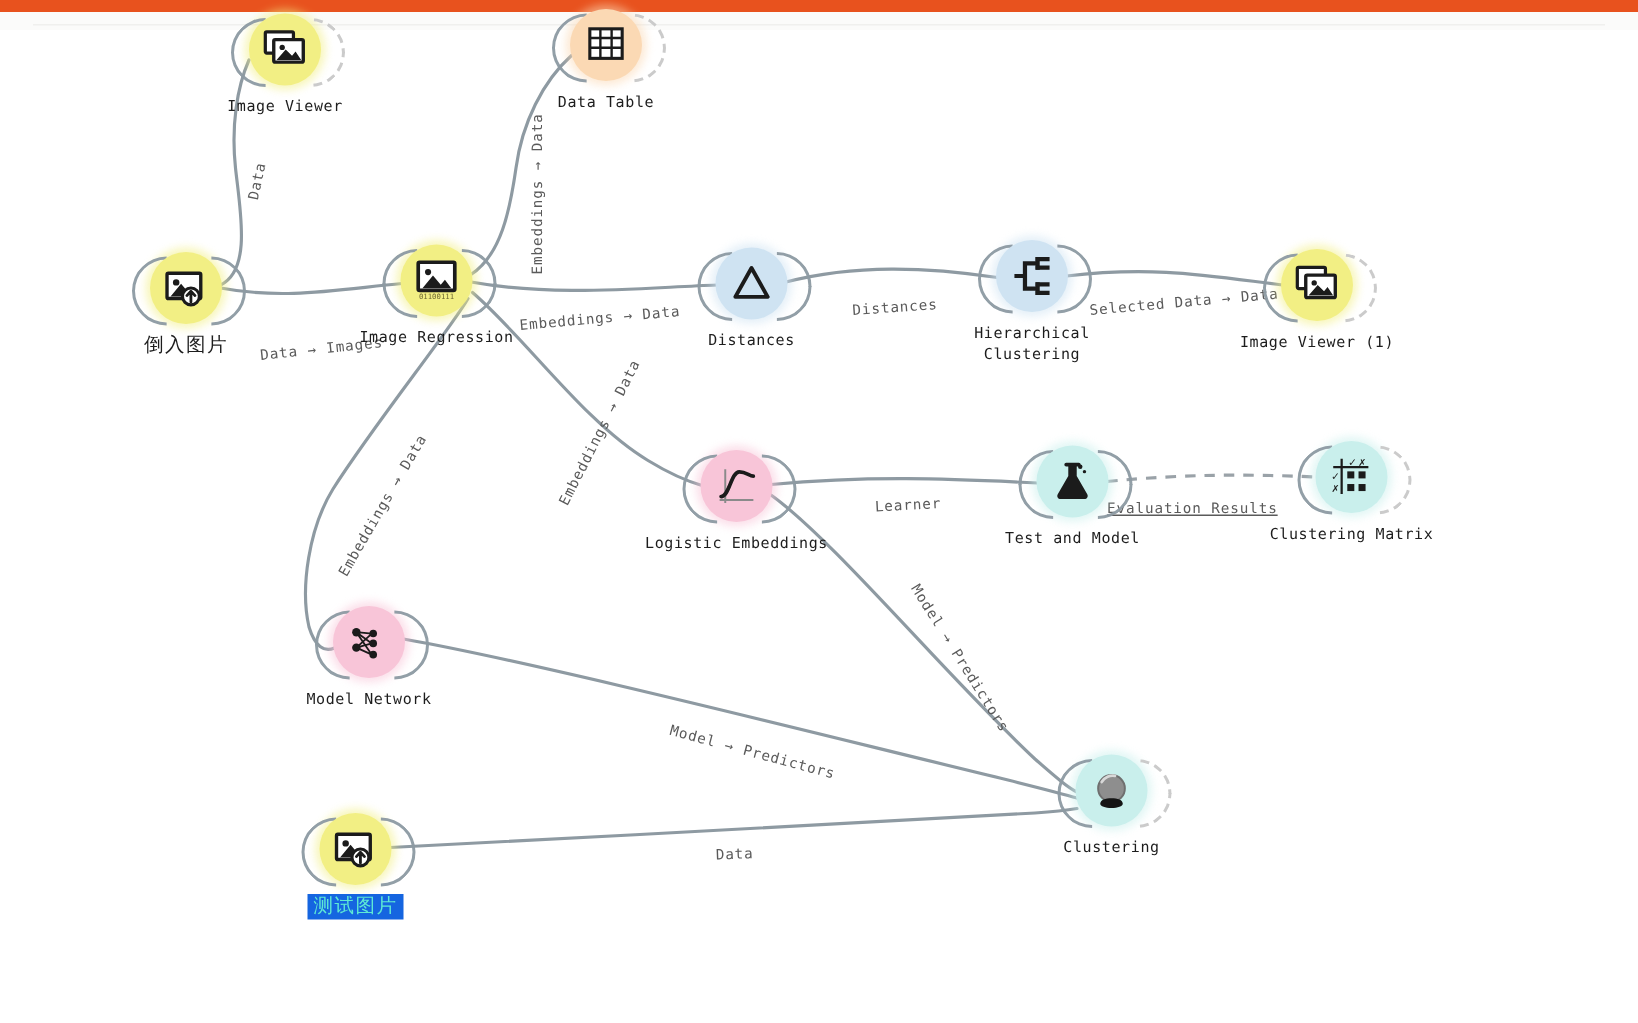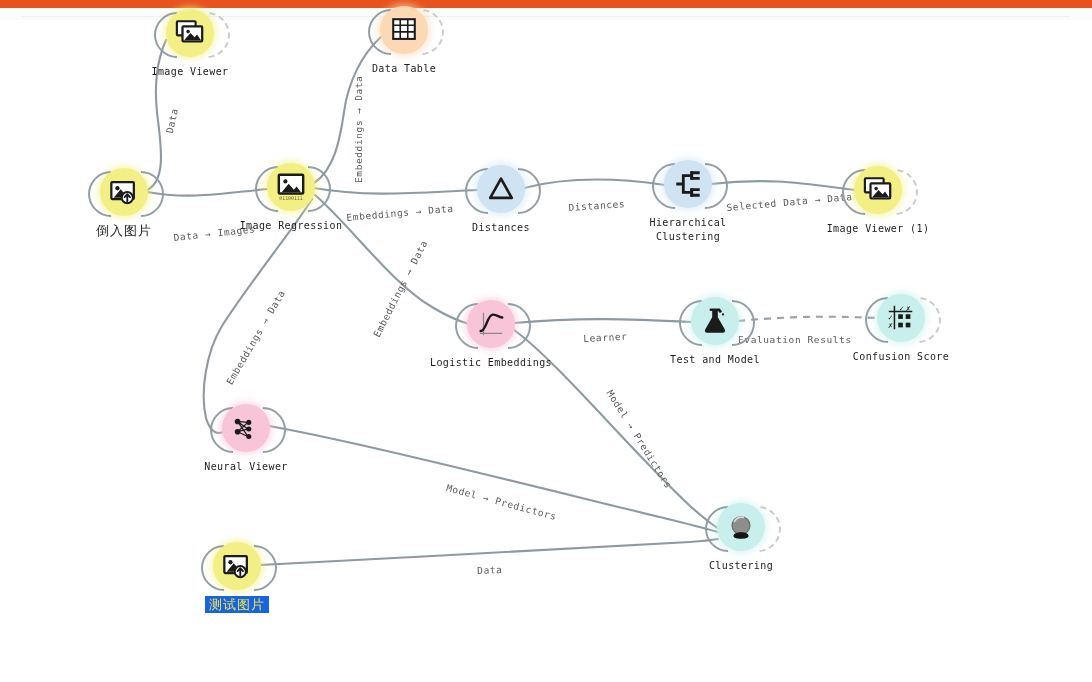--- a/index.html
+++ b/index.html
@@ -150,21 +150,21 @@
     <div id="captions">
         <div class="cap" style="left: 164px; top: 112px; transform: rotate(-78deg); color: rgb(90, 90, 90);">Data</div>
         <div class="cap" style="left: 173px; top: 212px; transform: rotate(-6deg); color: rgb(90, 90, 90);">Data → Images</div>
         <div class="cap" style="left: 353px; top: 163px; transform: rotate(-90deg); color: rgb(90, 90, 90);">Embeddings → Data</div>
         <div class="cap" style="left: 346px; top: 192px; transform: rotate(-5deg); color: rgb(90, 90, 90);">Embeddings → Data</div>
         <div class="cap" style="left: 371px; top: 314px; transform: rotate(-63deg); color: rgb(90, 90, 90);">Embeddings → Data</div>
         <div class="cap" style="left: 224px; top: 361px; transform: rotate(-60deg); color: rgb(90, 90, 90);">Embeddings → Data</div>
         <div class="cap" style="left: 568px; top: 182px; transform: rotate(-4deg); color: rgb(90, 90, 90);">Distances</div>
         <div class="cap" style="left: 726px; top: 182px; transform: rotate(-5deg); color: rgb(90, 90, 90);">Selected Data → Data</div>
         <div class="cap" style="left: 583px; top: 313px; transform: rotate(-3deg); color: rgb(90, 90, 90);">Learner</div>
-        <div class="cap" style="left: 738px; top: 314px; transform: rotate(0deg); color: rgb(90, 90, 90);">Evaluation Results</div>
+        <div class="cap" style="left: 738px; top: 314px; transform: rotate(0deg); color: rgb(90, 90, 90); text-decoration: underline;">Evaluation Results</div>
         <div class="cap" style="left: 614px; top: 368px; transform: rotate(58deg); color: rgb(90, 90, 90);">Model → Predictors</div>
         <div class="cap" style="left: 448px; top: 462px; transform: rotate(15deg); color: rgb(90, 90, 90);">Model → Predictors</div>
         <div class="cap" style="left: 477px; top: 545px; transform: rotate(-2deg); color: rgb(90, 90, 90);">Data</div>
       </div>
 
     <div id="nodes">
         <div class="node" style="left: 124px; top: 172px;">
           <div class="glow" style="background: rgb(242, 239, 132);"></div>
           <div class="anc left">
             <i></i>
@@ -333,60 +333,60 @@
               <text x="14" y="8" font-size="8.5" fill="#1b1b1b" font-family="monospace">✓</text>
               <text x="21" y="8" font-size="8.5" fill="#1b1b1b" font-family="monospace">✗</text>
               <text x="2" y="18" font-size="8.5" fill="#1b1b1b" font-family="monospace">✓</text>
               <text x="2" y="27" font-size="8.5" fill="#1b1b1b" font-family="monospace">✗</text>
               <rect x="13" y="12" width="5" height="5" fill="#1b1b1b"></rect>
               <rect x="21" y="12" width="5" height="5" fill="#1b1b1b"></rect>
               <rect x="13" y="21" width="5" height="5" fill="#1b1b1b"></rect>
               <rect x="21" y="21" width="5" height="5" fill="#1b1b1b"></rect>
             </svg>
           </div>
-          <div class="label">Confusion Score</div>
+          <div class="label">Clustering Matrix</div>
         </div>
         <div class="node" style="left: 246px; top: 408px;">
           <div class="glow" style="background: rgb(248, 197, 216);"></div>
           <div class="anc left">
             <i></i>
           </div>
           <div class="anc right">
             <i></i>
           </div>
           <div class="disc" style="background: rgb(248, 197, 216);">
             <svg class="ico" width="30" height="30" viewBox="0 0 32 32">
               <path d="M7 9 L18 10 M7 9 L18 17 M7 9 L18 25 M7 20 L18 10 M7 20 L18 17 M7 20 L18 25" stroke="#1b1b1b" stroke-width="1.3" fill="none"></path>
               <circle cx="7" cy="9" r="3" fill="#1b1b1b"></circle>
               <circle cx="7" cy="20" r="3" fill="#1b1b1b"></circle>
               <circle cx="19" cy="10" r="2.7" fill="#1b1b1b"></circle>
               <circle cx="19" cy="17" r="2.7" fill="#1b1b1b"></circle>
               <circle cx="19" cy="25" r="2.7" fill="#1b1b1b"></circle>
             </svg>
           </div>
-          <div class="label">Neural Viewer</div>
+          <div class="label">Model Network</div>
         </div>
         <div class="node" style="left: 237px; top: 546px;">
           <div class="glow" style="background: rgb(242, 239, 132);"></div>
           <div class="anc left">
             <i></i>
           </div>
           <div class="anc right">
             <i></i>
           </div>
           <div class="disc" style="background: rgb(242, 239, 132);">
             <svg class="ico" width="30" height="30" viewBox="0 0 32 32">
               <rect x="2.5" y="5.5" width="24" height="18" rx="1" fill="#fff" stroke="#1b1b1b" stroke-width="2.4"></rect>
               <circle cx="9" cy="12" r="2.3" fill="#1b1b1b"></circle>
               <path d="M5 22 L12.5 13 L18 19.5 L21 16 L25 22 Z" fill="#1b1b1b"></path>
               <circle cx="19.5" cy="22" r="6" fill="#fff" stroke="#1b1b1b" stroke-width="2.2"></circle>
               <path d="M19.5 26 L19.5 18.5 M16.6 21.4 L19.5 18.3 L22.4 21.4" stroke="#1b1b1b" stroke-width="2" fill="none" stroke-linecap="round" stroke-linejoin="round"></path>
             </svg>
           </div>
-          <div class="label cjk"><span style="background: rgb(21, 101, 224); color: #fde047; padding: 1px 4px; text-align: right;">测试图片</span></div>
+          <div class="label cjk"><span style="background: rgb(21, 101, 224); color: #5eead4; padding: 1px 4px; text-align: right;">测试图片</span></div>
         </div>
         <div class="node" style="left: 741px; top: 507px;">
           <div class="glow" style="background: rgb(201, 239, 236);"></div>
           <div class="anc left">
             <i></i>
           </div>
           <div class="anc right dash">
             <i></i>
           </div>
           <div class="disc" style="background: rgb(201, 239, 236);">

